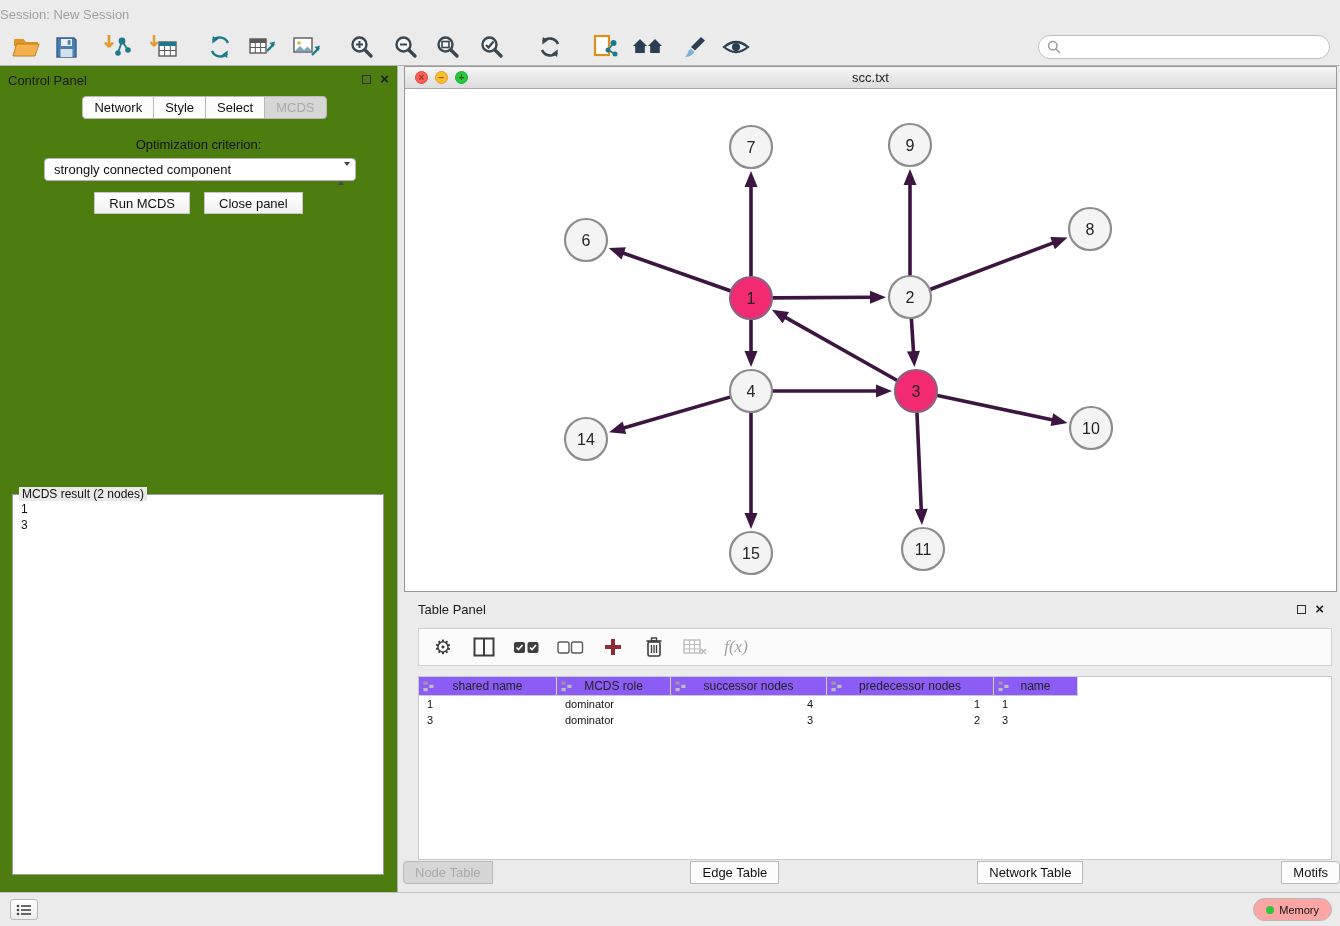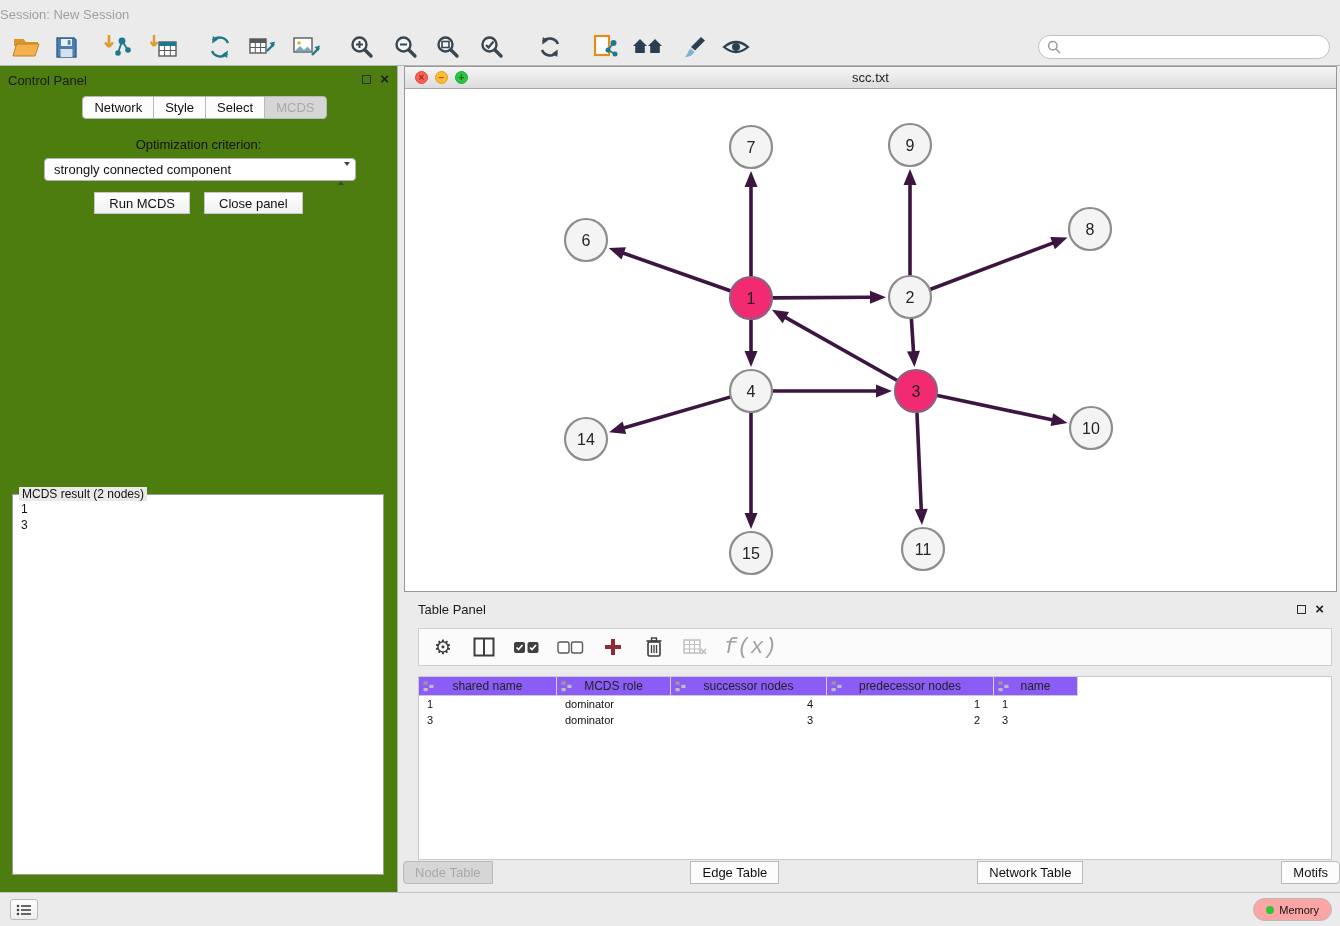--- a/index.html
+++ b/index.html
@@ -57,21 +57,21 @@
   #graph-svg{display:block;}
 
   
   .table-panel{position:absolute;left:404px;top:597px;width:936px;height:289px;background:#ebebeb;}
   .tp-title{position:absolute;left:14px;top:5px;font-size:13px;color:#1a1a1a;}
   .tp-ctls{position:absolute;right:16px;top:6px;display:flex;gap:9px;align-items:center;}
   .tp-toolbar{position:absolute;left:14px;top:31px;width:914px;height:38px;background:#fbfbfb;
     border:1px solid #cfcfcf;display:flex;align-items:center;gap:17px;padding-left:12px;}
   .tp-tool{display:flex;align-items:center;justify-content:center;min-width:24px;height:26px;}
   .gear{font-size:20px;color:#3d3d3d;line-height:24px;}
-  .fx{font-family:Liberation Mono, monospace;font-style:italic;font-size:22px;color:#a2a2a2;}
+  .fx{font-family:Liberation Serif, serif;font-style:italic;font-size:17px;color:#a2a2a2;}
   .tbl{position:absolute;left:14px;top:79px;width:914px;height:184px;background:#fff;border:1px solid #c9c9c9;}
   .tbl-head{display:flex;height:19px;}
   .th{position:relative;background:#8b5cf6;border-right:1px solid #d4d4d4;border-bottom:1px solid #c9c9c9;
     font-size:12px;display:flex;align-items:center;justify-content:center;color:#222;}
   .th-icon{position:absolute;left:4px;top:4px;}
   .tr{display:flex;height:16px;}
   .td{font-size:11px;line-height:16px;color:#111;}
   .tp-tabs{position:absolute;top:264px;left:0;width:100%;display:flex;justify-content:space-between;}
 
   

